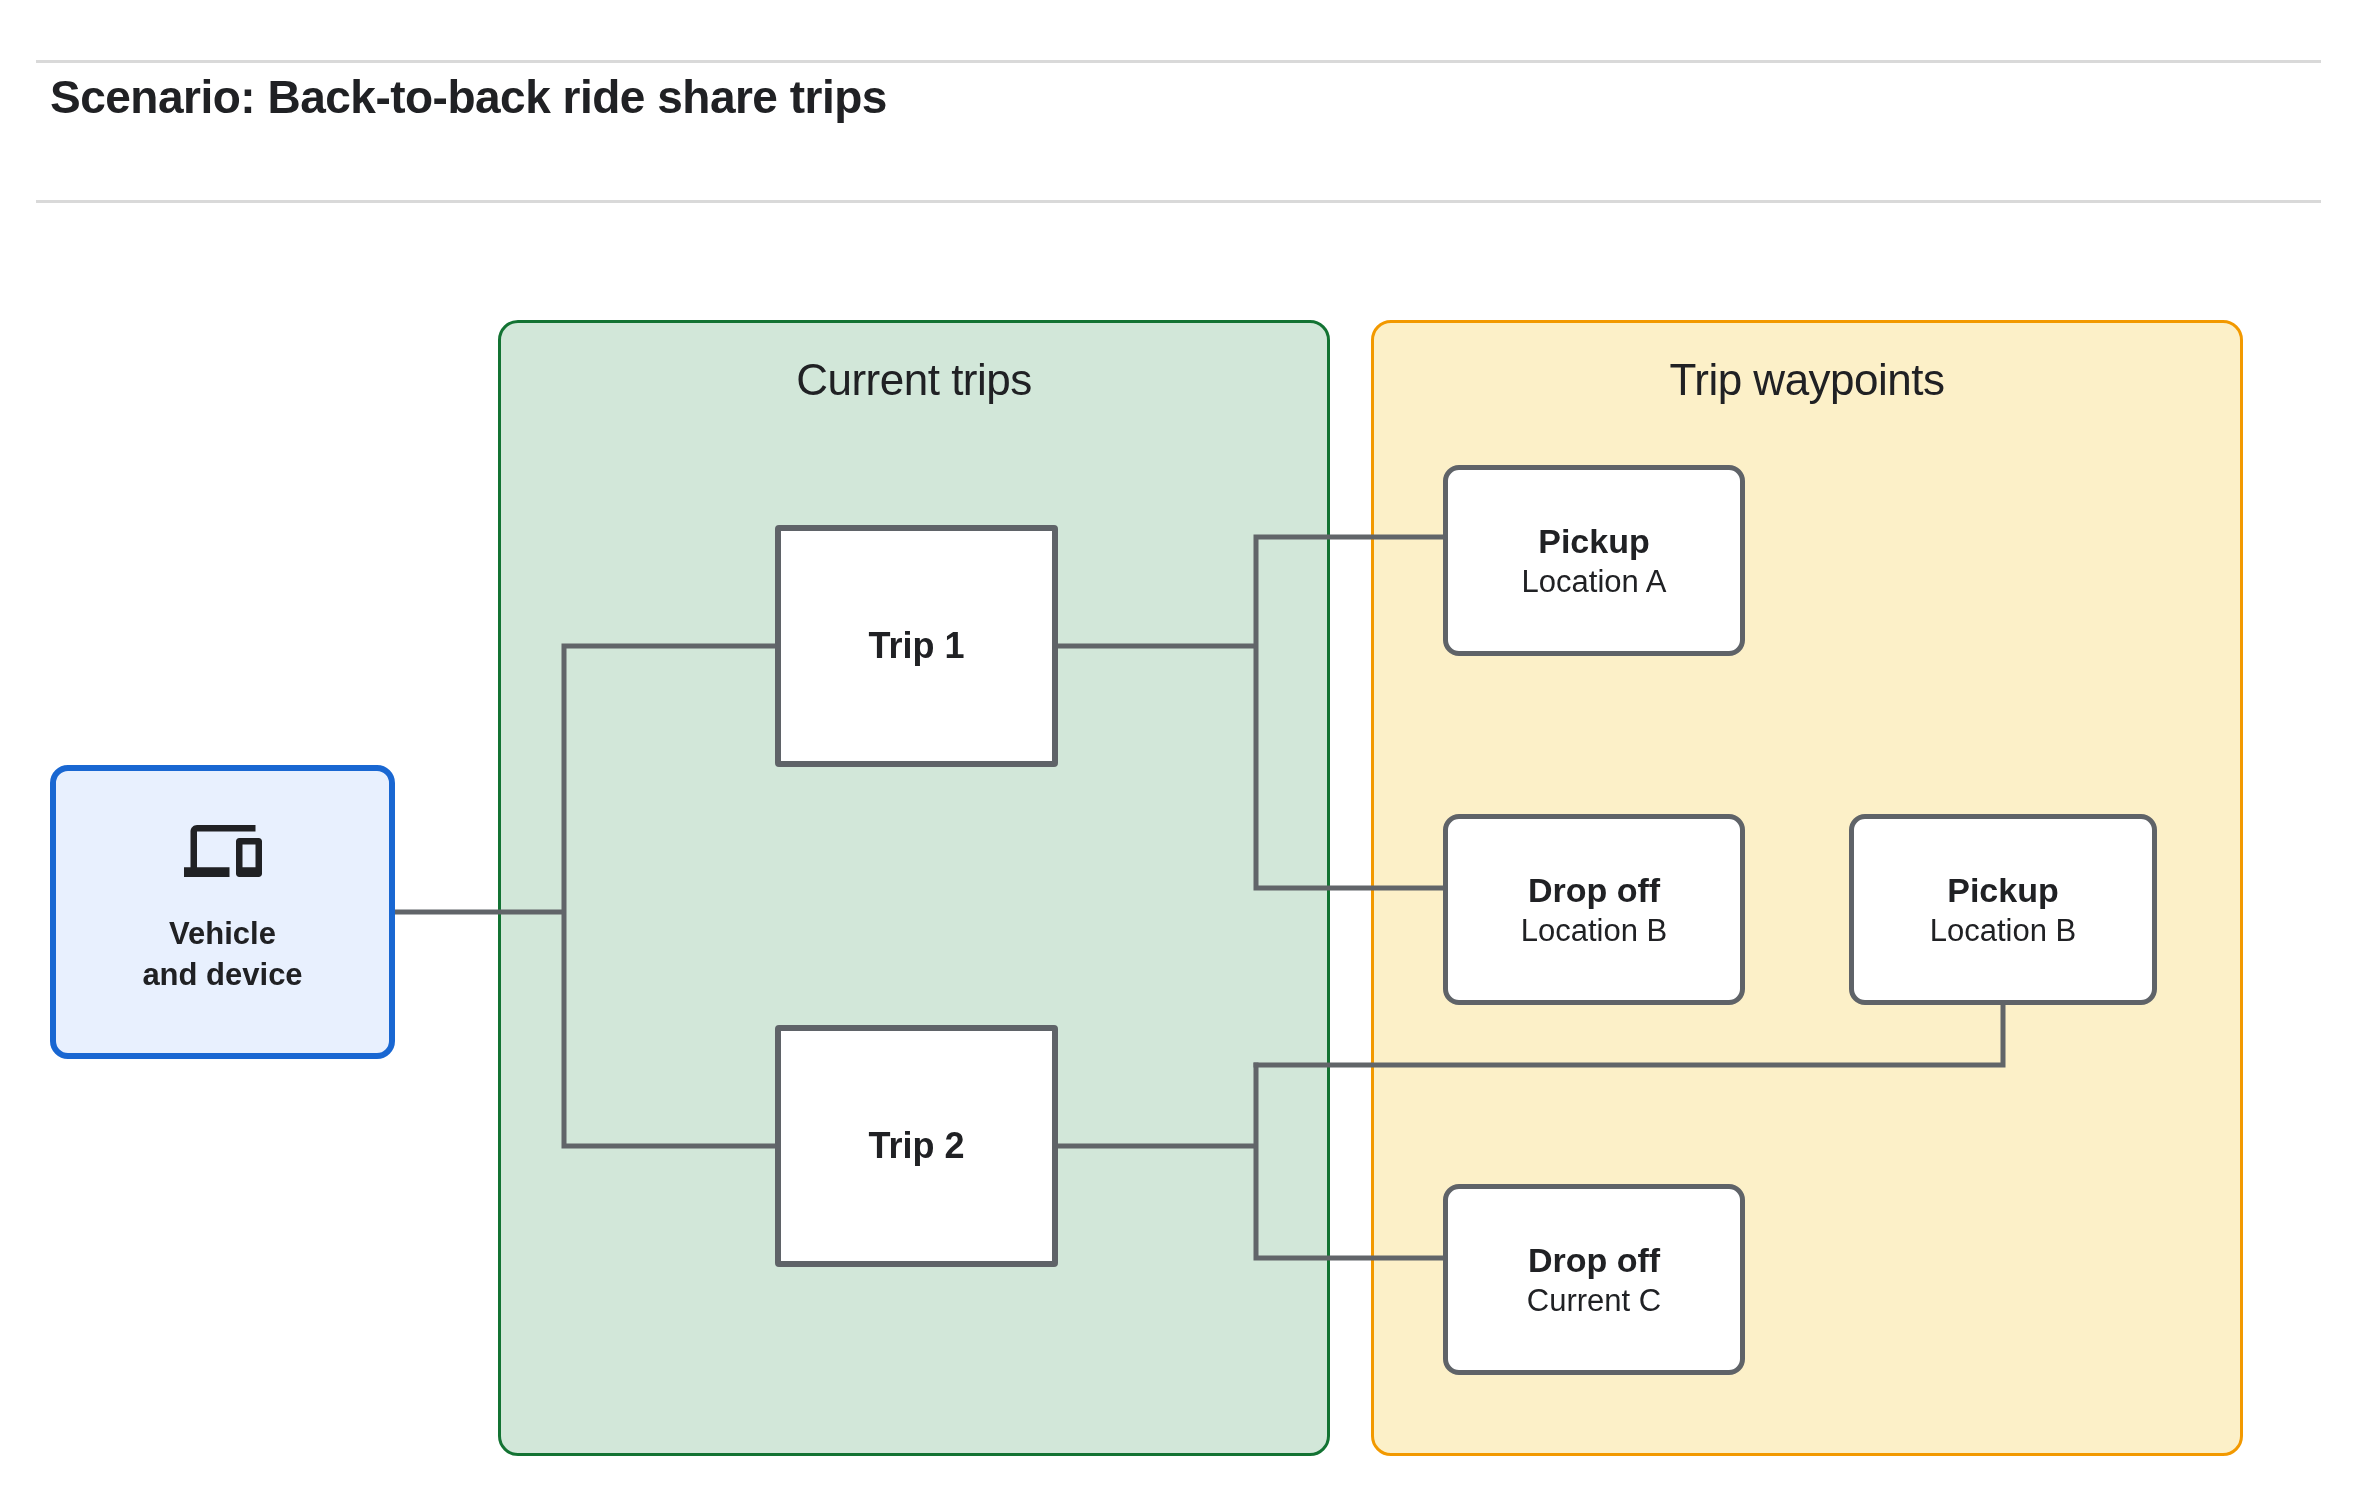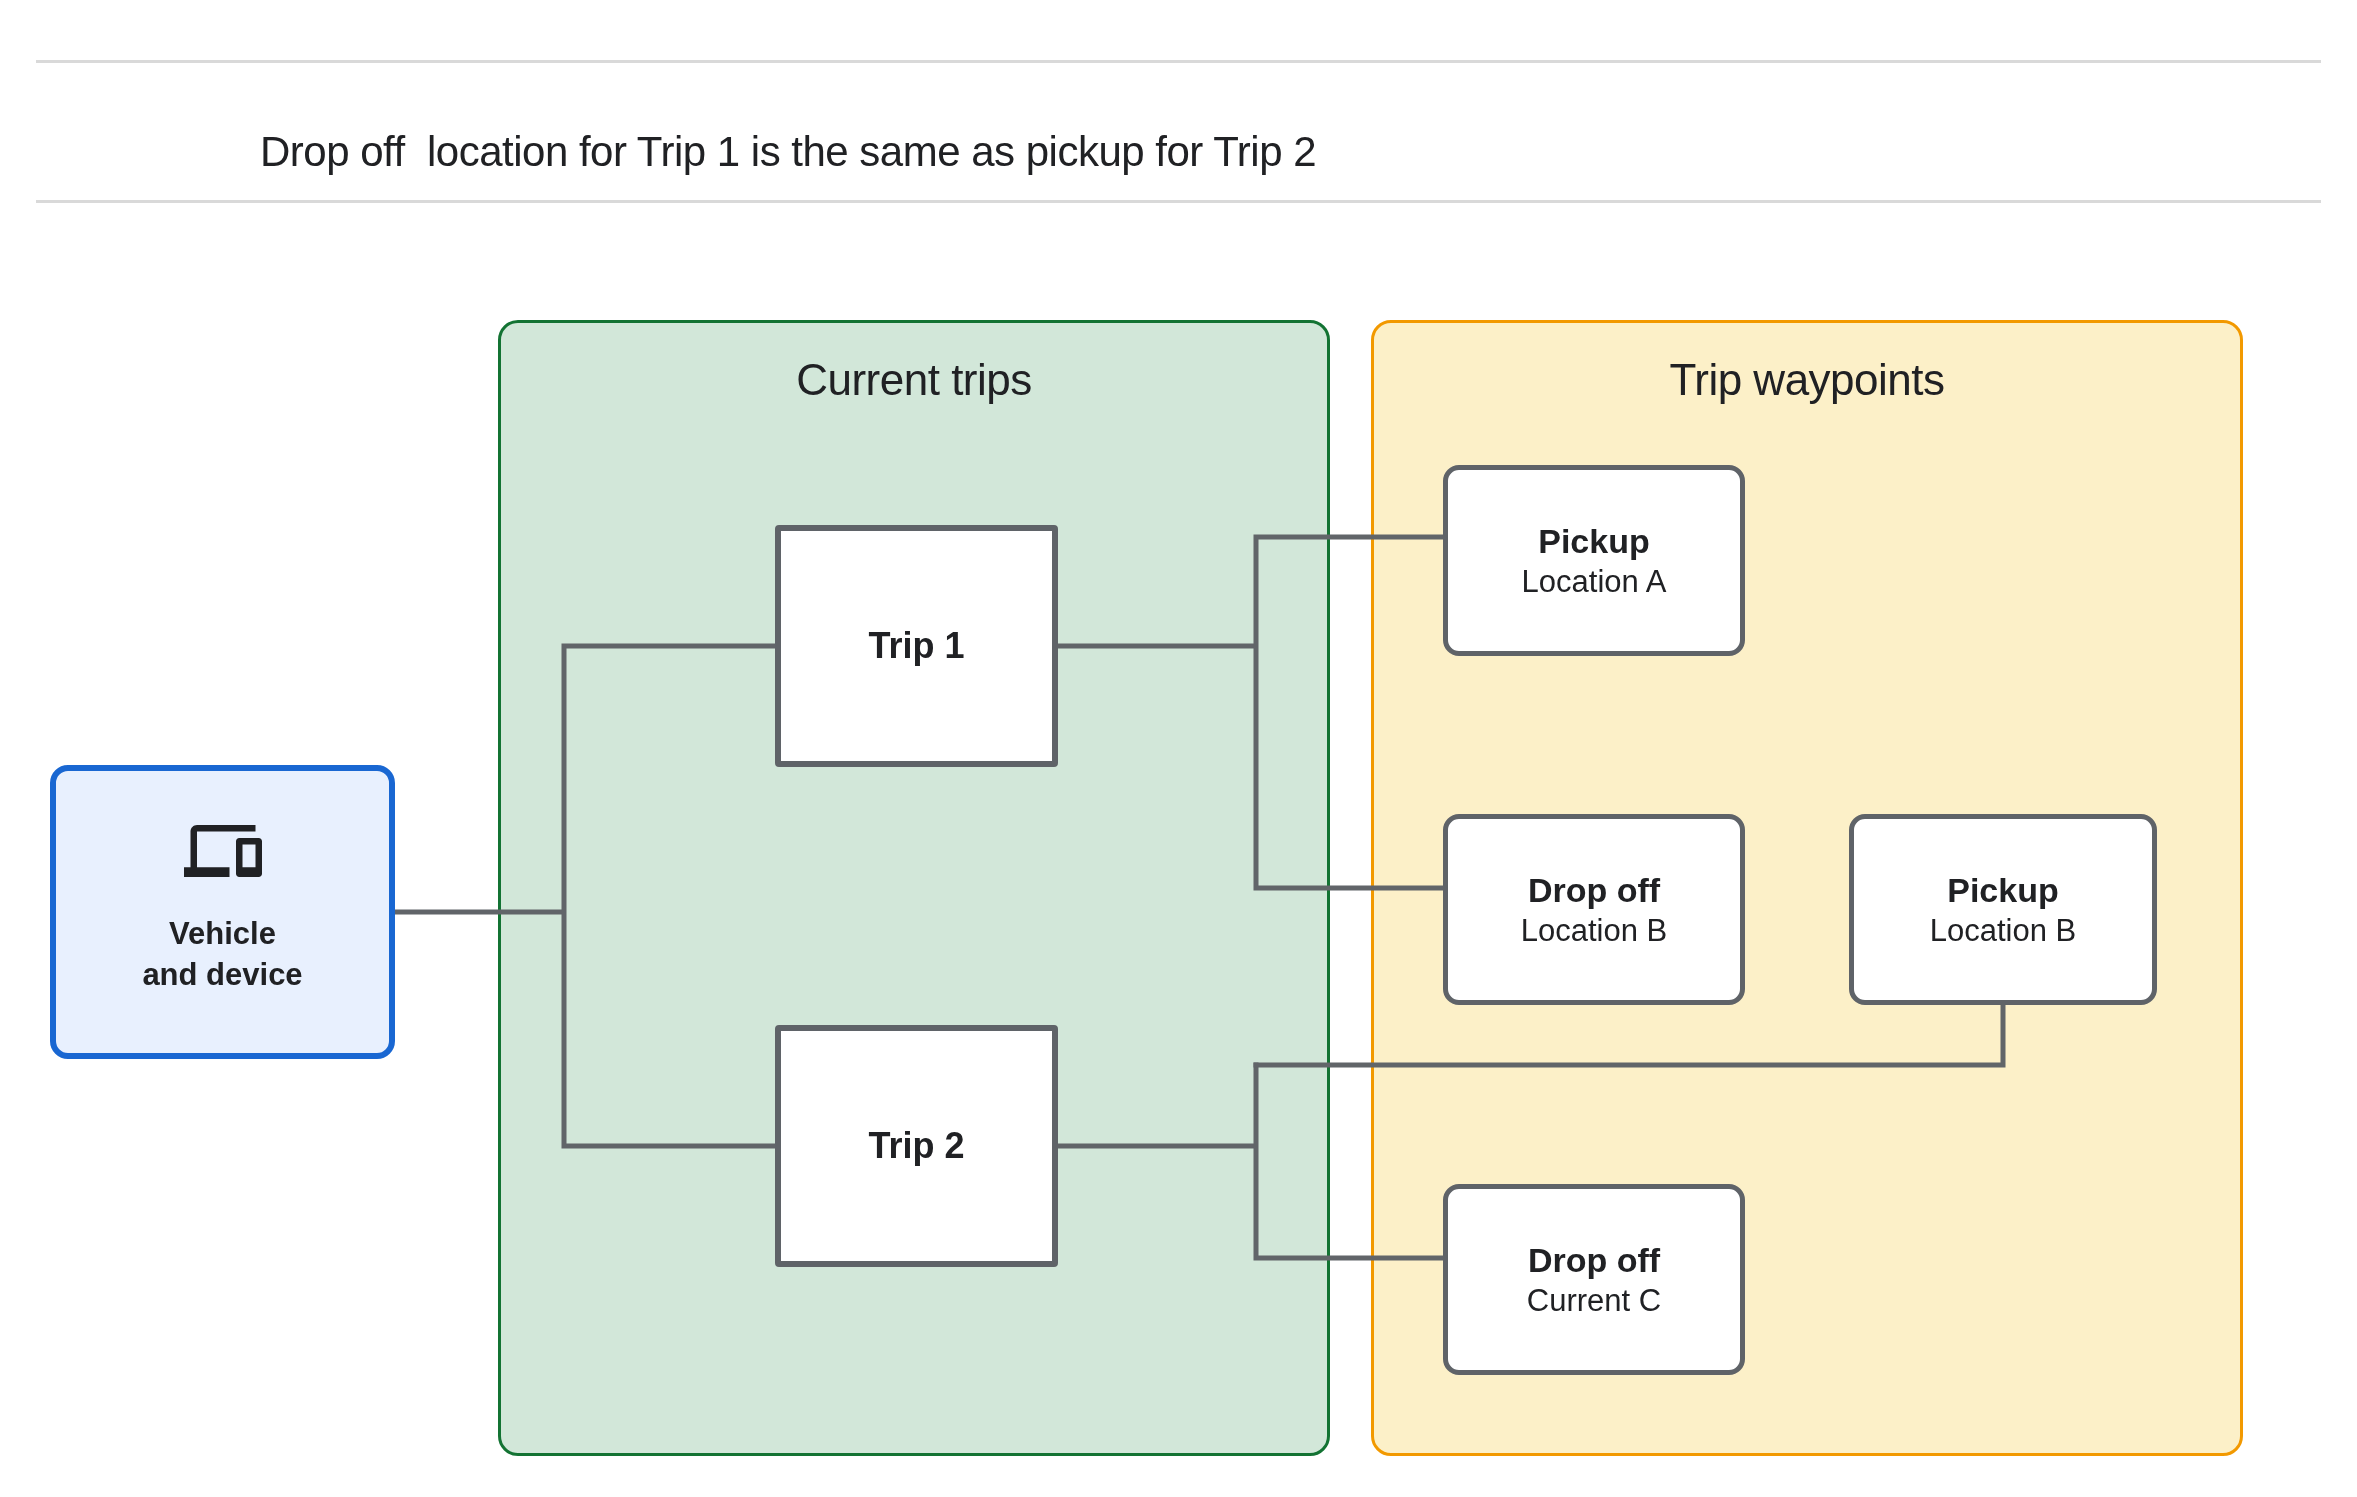--- a/index.html
+++ b/index.html
@@ -39,21 +39,21 @@
   .node.wp-c{left:1443px;top:1184px;}
 </style>
 </head>
 <body>
 
 <div class="canvas" style="--vehicle_fill: #e8f0fe; --vehicle_border: #1967d2; --trips_fill: #d2e7d9; --trips_border: #137333; --waypoints_fill: #fcf0c8; --waypoints_border: #f29900; --node_border: #5f6368; --connector: #616569; --text: #202124; --rule: #d9d9d9;">
 
   <div class="rule" style="top:60px"></div>
   <div class="rule" style="top:200px"></div>
 
-  <div class="doc-subtitle">Drop off  location for Trip 1 is the same as pickup for Trip 2</div>
+  <div class="doc-title">Scenario: Back-to-back ride share trips</div>
 
   <div class="panel green">
     <div class="panel-title">Current trips</div>
   </div>
   <div class="panel orange">
     <div class="panel-title">Trip waypoints</div>
   </div>
 
   <svg class="wires" width="2357" height="1497" viewBox="0 0 2357 1497">
     <g fill="none" stroke="#616569" stroke-width="5" stroke-linecap="square">

